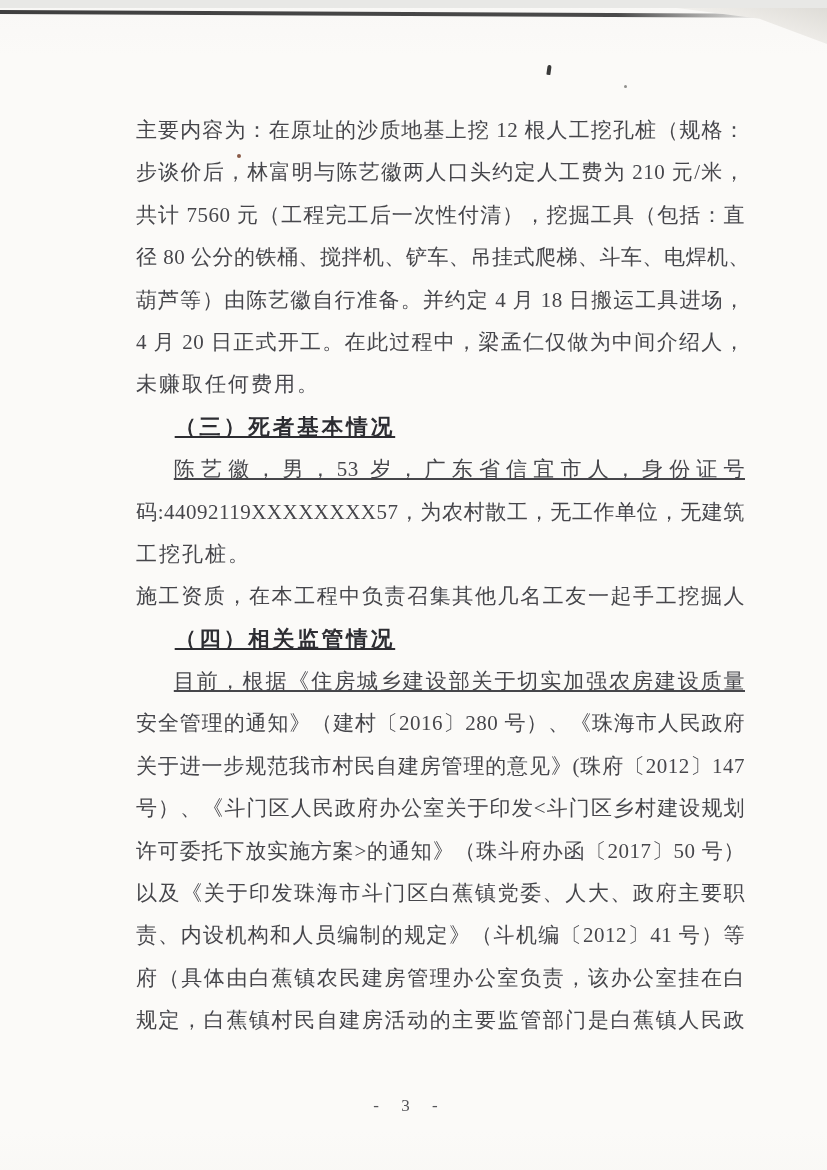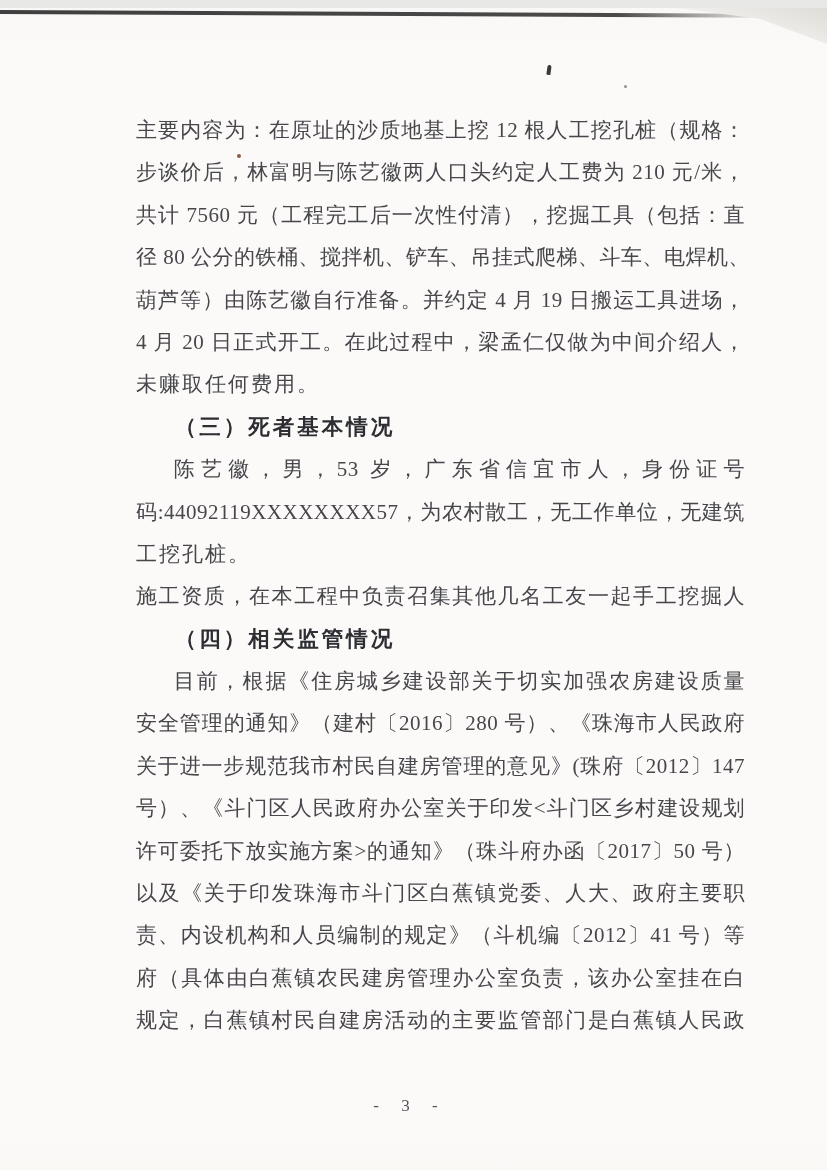--- a/index.html
+++ b/index.html
@@ -81,29 +81,30 @@
     text-align: justify;
     text-align-last: justify;
     text-justify: inter-character;
     letter-spacing: 0.5px;
   }
   .line.no-stretch {
     text-align: center;
     text-align-last: left;
     letter-spacing: 2px;
   }
-  .line.indent { text-indent: 1.8em; }
+  .line.indent { text-indent: 1.8em; text-decoration: underline; }
   .heading {
     height: 42.4px;
     line-height: 42.4px;
     text-indent: 1.8em;
     font-weight: 700;
     color: #2d2d32;
     letter-spacing: 3px;
     font-size: 21.5px;
+    text-decoration: underline;
   }
   .page-footer {
     position: absolute;
     top: 1088px;
     left: 0;
     width: 820px;
     text-align: center;
     color: #55555a;
     font-size: 17px;
     letter-spacing: 9px;
@@ -118,21 +119,21 @@
   <div class="speck-apostrophe"></div>
   <div class="speck-dot-1"></div>
   <div class="speck-dot-2"></div>
 
   <div class="doc-text">
       <div class="paragraph">
         <div class="line">主要内容为：在原址的沙质地基上挖 12 根人工挖孔桩（规格：</div>
         <div class="line">步谈价后，林富明与陈艺徽两人口头约定人工费为 210 元/米，</div>
         <div class="line">共计 7560 元（工程完工后一次性付清），挖掘工具（包括：直</div>
         <div class="line">径 80 公分的铁桶、搅拌机、铲车、吊挂式爬梯、斗车、电焊机、</div>
-        <div class="line">葫芦等）由陈艺徽自行准备。并约定 4 月 19 日搬运工具进场，</div>
+        <div class="line">葫芦等）由陈艺徽自行准备。并约定 4 月 18 日搬运工具进场，</div>
         <div class="line">4 月 20 日正式开工。在此过程中，梁孟仁仅做为中间介绍人，</div>
         <div class="line no-stretch">未赚取任何费用。</div>
       </div>
       <div class="heading">（三）死者基本情况</div>
       <div class="paragraph">
         <div class="line indent">陈艺徽，男，53 岁，广东省信宜市人，身份证号</div>
         <div class="line">码:44092119XXXXXXXX57，为农村散工，无工作单位，无建筑</div>
         <div class="line no-stretch">工挖孔桩。</div>
         <div class="line">施工资质，在本工程中负责召集其他几名工友一起手工挖掘人</div>
       </div>

